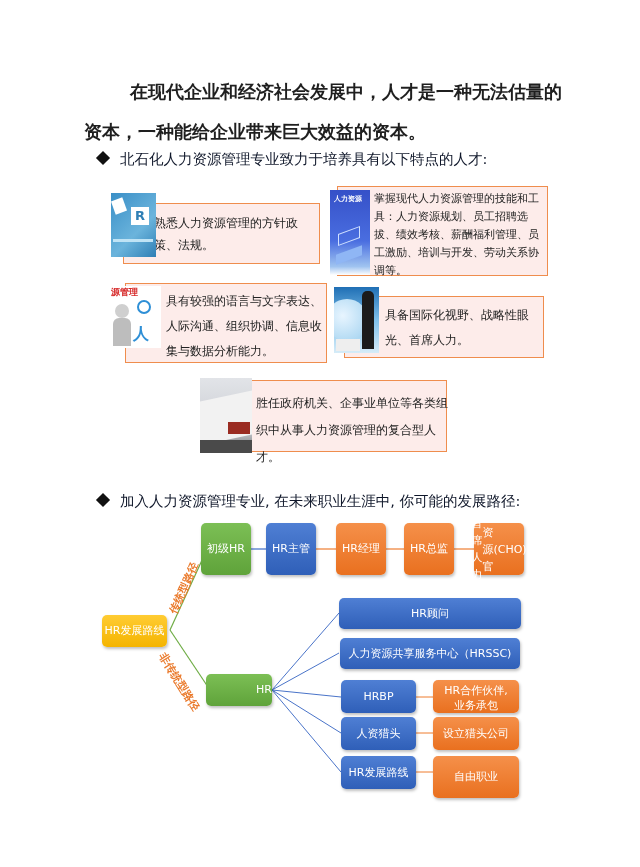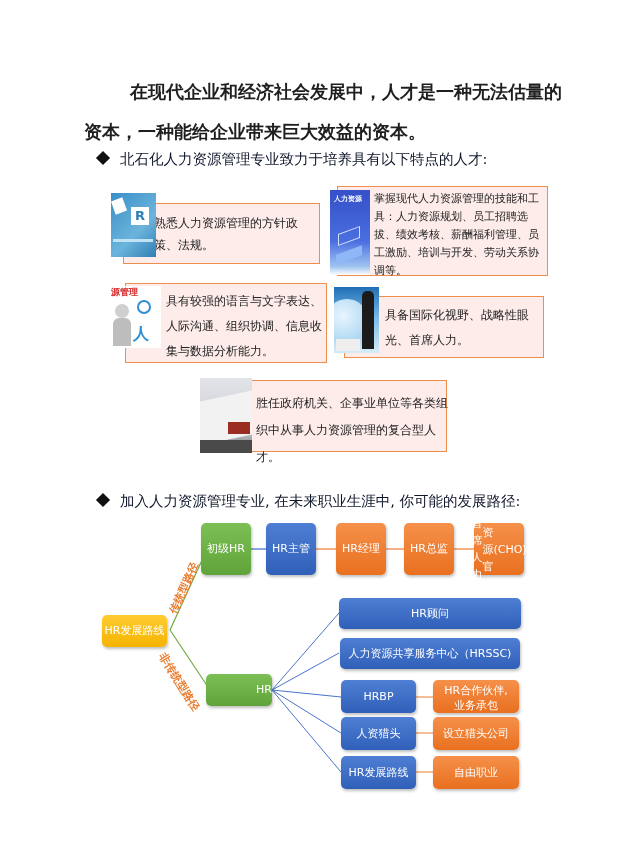--- a/index.html
+++ b/index.html
@@ -150,15 +150,15 @@
 </div>
 <div class="node blue" style="left:341px; top:717px; width:75px; height:33px;">
   <span>人资猎头</span>
 </div>
 <div class="node orange" style="left:433px; top:717px; width:86px; height:33px;">
   <span>设立猎头公司</span>
 </div>
 <div class="node blue" style="left:341px; top:756px; width:75px; height:33px;">
   <span>HR发展路线</span>
 </div>
-<div class="node orange" style="left:433px; top:756px; width:86px; height:33px;justify-content:center;">
+<div class="node orange" style="left:433px; top:756px; width:86px; height:42px;justify-content:center;">
   <span>自由职业</span>
 </div>
 
 </body></html>

